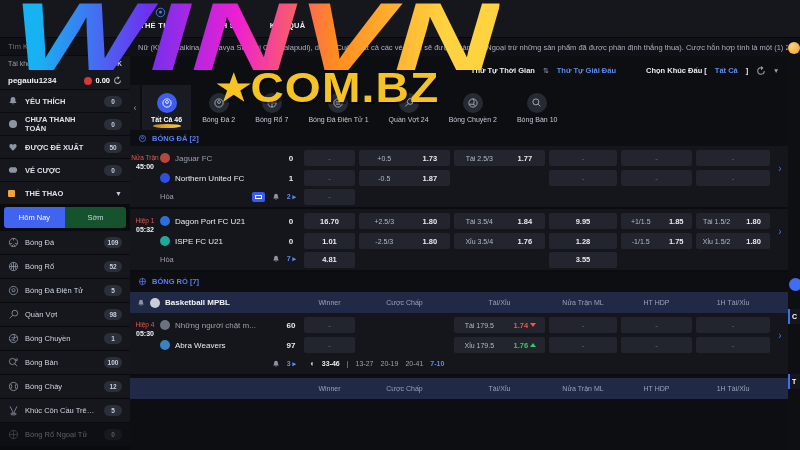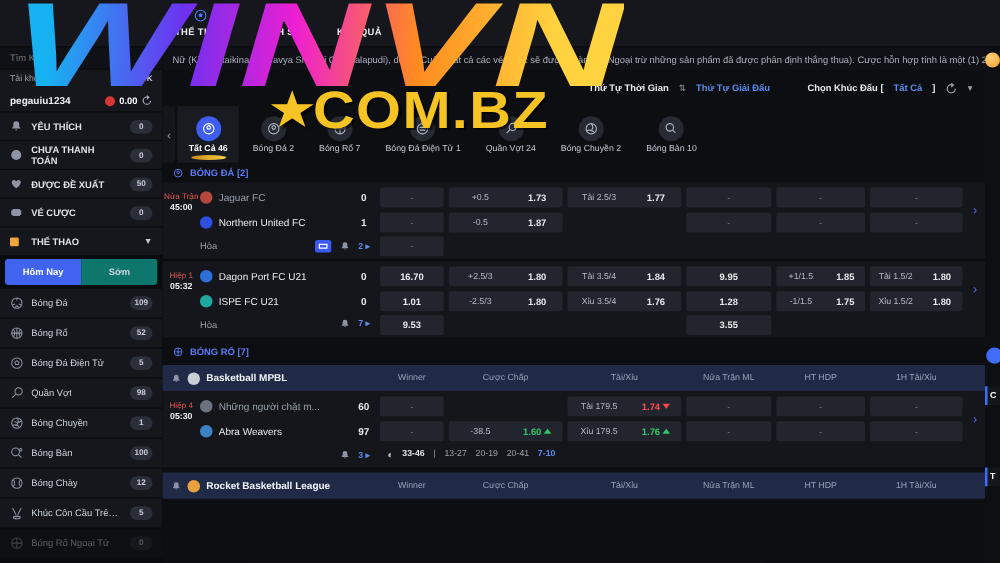--- a/index.html
+++ b/index.html
@@ -29,23 +29,23 @@
   .mi{height:22px;display:flex;align-items:center;gap:6px;padding:0 8px;background:#15171d;margin-bottom:1px;font-size:7.5px;font-weight:bold;color:#dde1e9;cursor:pointer}
   .mi .ico{width:11px;color:#8d95a4;display:flex;flex:none}
   .mi .ico svg{width:10px;height:10px;fill:currentColor}
   .badge{margin-left:auto;background:#2b2f39;border-radius:7px;min-width:18px;height:11px;display:flex;align-items:center;justify-content:center;font-size:6.5px;color:#c7cdd9;font-weight:bold;padding:0 3px}
   .mi.active{background:#4164f0;color:#fff}
   .mi.active .ico{color:#fff}
   .badge.orange{background:#f0a43c;color:#2a1c07}
   .chev-d{margin-left:auto;color:#c3c9d4;font-size:7px}
   .sq-orange{width:7px;height:7px;background:#f0a43c;border-radius:1px}
   .day-tabs{display:flex;height:21px;margin:2px 4px 3px;border-radius:3px;overflow:hidden}
-  .dt{flex:1;display:flex;align-items:center;justify-content:center;font-size:7.5px;font-weight:bold;cursor:pointer}
+  .dt{flex:1;display:flex;align-items:center;justify-content:center;font-size:7.5px;font-weight:normal;cursor:pointer}
   .dt.active{background:#4164f0;color:#fff}
-  .dt.idle{background:#0f766e;color:#cfd4dd}
+  .dt.idle{background:#14532d;color:#cfd4dd}
   .sp{height:23px;display:flex;align-items:center;gap:6px;padding:0 8px;background:#15171d;margin-bottom:1px;font-size:7.5px;color:#ced4df;cursor:pointer}
   .sp .ico{flex:none;display:flex}
   .sp .ico svg{width:11px;height:11px;stroke:#8d95a4;fill:none;stroke-width:1.2}
   .sp.dim{opacity:.4}
   .sp .lbl{white-space:nowrap;overflow:hidden;text-overflow:ellipsis}
   
   .main{flex:1;display:flex;flex-direction:column;min-width:0;background:#0d0e12}
   .marquee{height:18px;display:flex;align-items:center;overflow:hidden;font-size:7.5px;color:#a9b0bd;white-space:nowrap;padding-left:8px;background:#101116}
   .toolbar{height:29px;display:flex;align-items:center;justify-content:flex-end;gap:8px;padding-right:10px;font-size:7.5px}
   .tb-strong{font-weight:bold;color:#e8eaee}
@@ -511,21 +511,21 @@
         <span>Hòa</span>
         <span class="grp">
           <span class="bell">
               <svg viewBox="0 0 16 16">
                 <path d="M8 1.5a3.8 3.8 0 0 0-3.8 3.8v2.9L2.8 10v1h10.4v-1l-1.4-1.8V5.3A3.8 3.8 0 0 0 8 1.5zM6.6 12a1.4 1.4 0 0 0 2.8 0z"></path>
               </svg>
             </span>
           <span class="more"><span>7</span> <span>▸</span></span>
         </span>
       </div>
-      <div class="cell c4 r3">9.53</div>
+      <div class="cell c4 r3">4.81</div>
       <div class="cell c7 r3">3.55</div>
     </div>
 
     <div class="sec" style="height:18px">
       <svg viewBox="0 0 16 16">
           <circle cx="8" cy="8" r="5.5"></circle>
           <path d="M2.5 8h11M8 2.5v11"></path>
         </svg>
       <span>BÓNG RỔ [7]</span>
     </div>
@@ -568,27 +568,20 @@
       </div>
       <div class="cell dash c7 r1">-</div>
       <div class="cell dash c8 r1">-</div>
       <div class="cell dash c9 r1">-</div>
       <div class="team r2">
         <span class="crest" style="background:#3b82c4"></span>
         <span class="nm">Abra Weavers</span>
       </div>
       <div class="score r2">97</div>
       <div class="cell dash c4 r2">-</div>
-      <div class="cell split c5 r2">
-        <span class="lab">-38.5</span>
-        <span class="od green">
-            <span>1.60</span>
-            <span class="tri up"></span>
-          </span>
-      </div>
       <div class="cell split c6 r2">
         <span class="lab">Xỉu 179.5</span>
         <span class="od green">
             <span>1.76</span>
             <span class="tri up"></span>
           </span>
       </div>
       <div class="cell dash c7 r2">-</div>
       <div class="cell dash c8 r2">-</div>
       <div class="cell dash c9 r2">-</div>
@@ -608,29 +601,20 @@
         <span class="strong">33-46</span>
         <span>|</span>
         <span>13-27</span>
         <span>20-19</span>
         <span>20-41</span>
         <span class="blue">7-10</span>
       </div>
     </div>
 
     <div class="league lgrid">
-      <div class="lb-left">
-        <span class="bell">
-            <svg viewBox="0 0 16 16">
-              <path d="M8 1.5a3.8 3.8 0 0 0-3.8 3.8v2.9L2.8 10v1h10.4v-1l-1.4-1.8V5.3A3.8 3.8 0 0 0 8 1.5zM6.6 12a1.4 1.4 0 0 0 2.8 0z"></path>
-            </svg>
-          </span>
-        <span class="flag" style="background:#e8a13c"></span>
-        <span class="lbl">Rocket Basketball League</span>
-      </div>
       <span class="colh c4">Winner</span>
       <span class="colh c5">Cược Chấp</span>
       <span class="colh c6">Tài/Xỉu</span>
       <span class="colh c7">Nửa Trận ML</span>
       <span class="colh c8">HT HDP</span>
       <span class="colh c9">1H Tài/Xỉu</span>
     </div>
   </main>
 
   <div class="rail">

